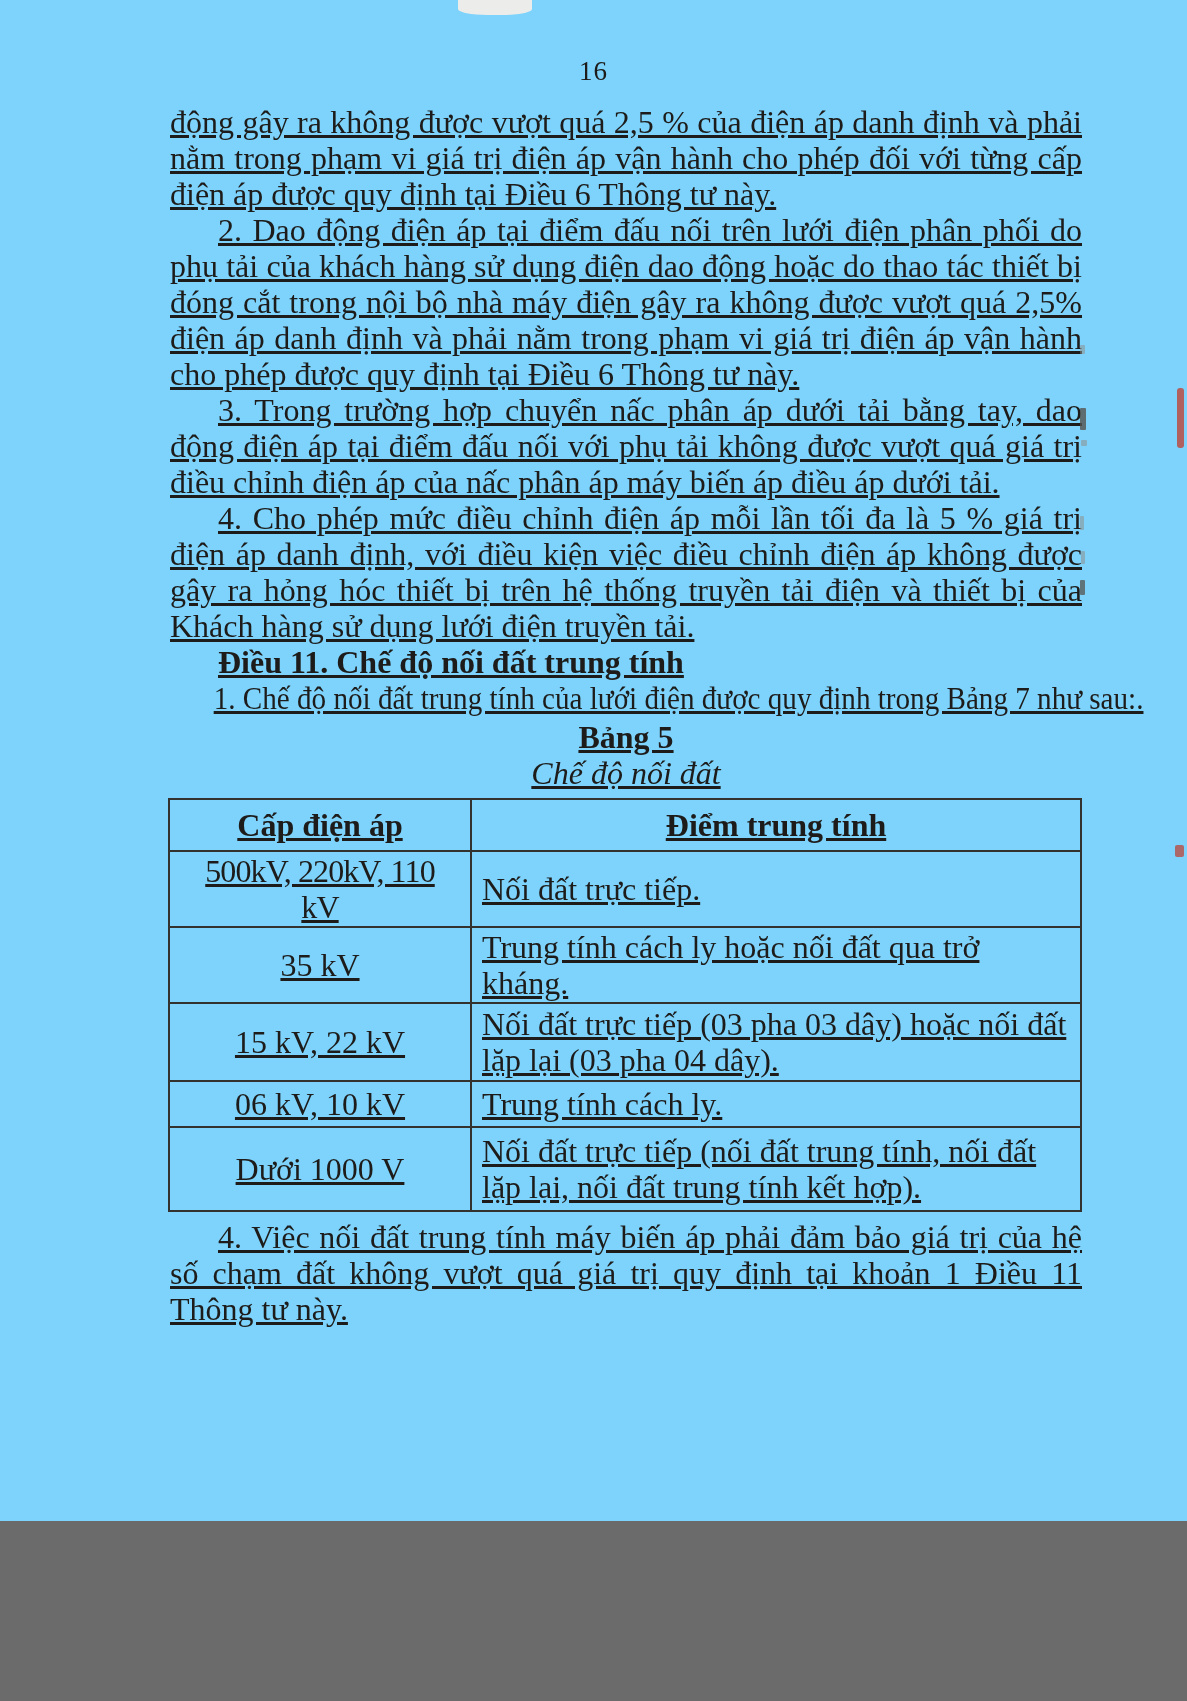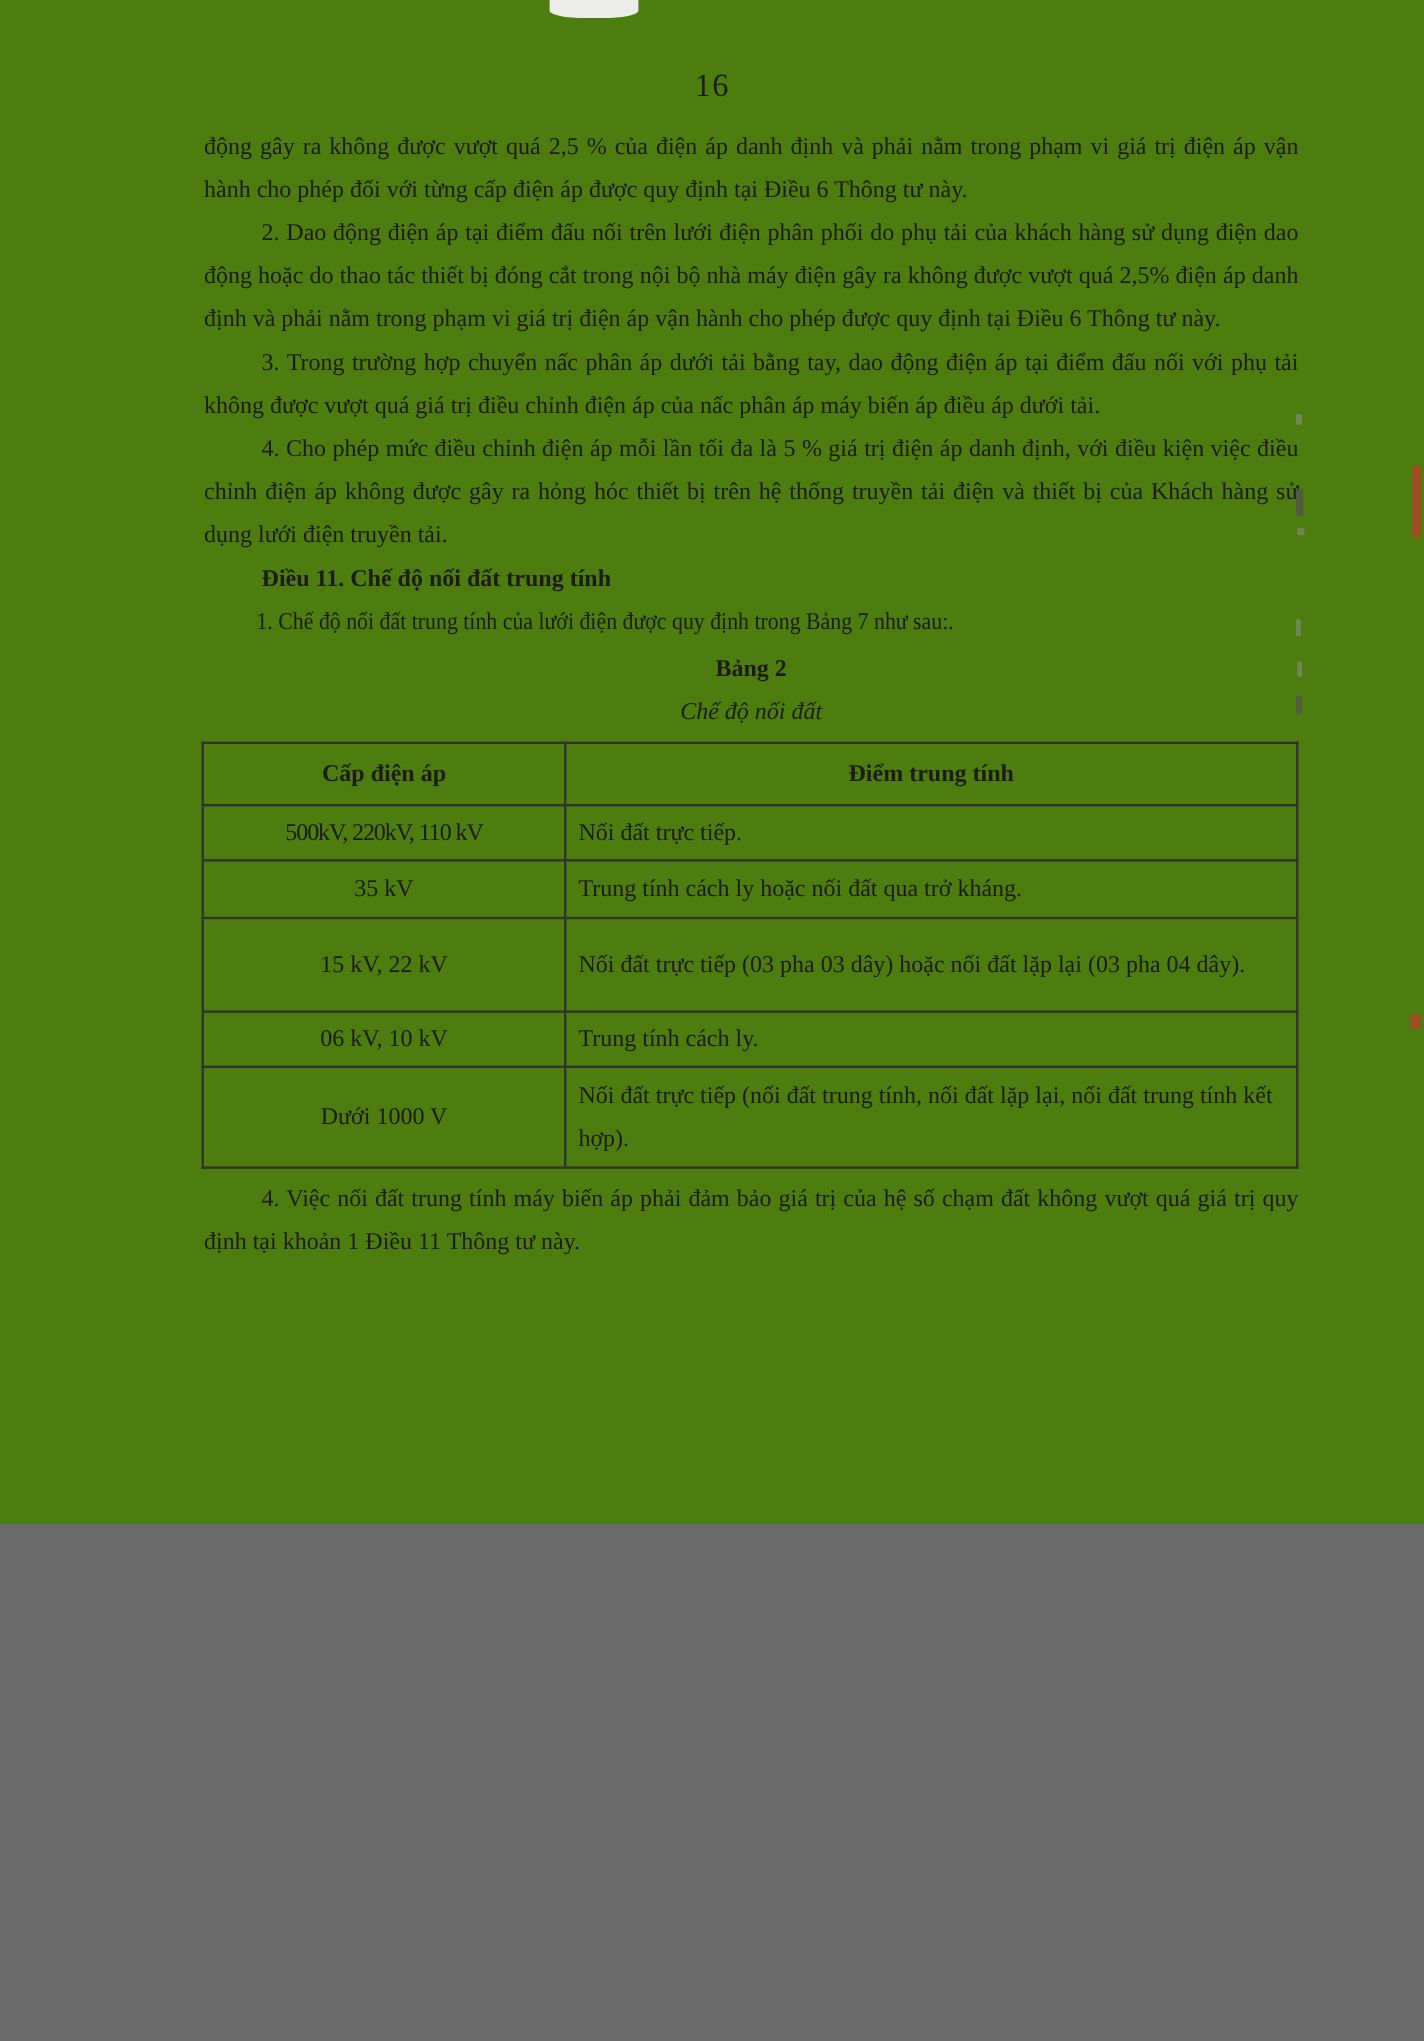--- a/index.html
+++ b/index.html
@@ -1,32 +1,32 @@
 <!DOCTYPE html>
 <html lang="vi"><head>
 <meta charset="utf-8">
 <style>
   html,body{margin:0;padding:0;background:#6b6b6b;}
   .page{
     position:relative;
-    width:1187px;height:1270px;
+    width:1187px;height:1521px;
     margin:0 auto;
-    background:#4d7c0f;
+    background:#7dd3fc;
     overflow:hidden;
     font-family:"Liberation Serif","DejaVu Serif",serif;
     color:#1d1c1a;
     -webkit-font-smoothing:antialiased;
   }
   .page-number{
     position:absolute;top:56px;left:0;width:1187px;
     text-align:center;font-size:27px;letter-spacing:1px;
   }
   .content{
     position:absolute;left:170px;top:104px;width:912px;
-    font-size:20px;line-height:36px;text-align:justify;
+    font-size:32px;line-height:36px;text-align:justify;text-decoration:underline;
   }
   p{margin:0;}
   .para{text-indent:48px;}
   .para-cont{text-indent:0;}
   .heading{font-weight:bold;text-indent:48px;text-align:left;}
   .tbl-title{text-align:center;font-weight:bold;margin-top:3px;}
   .tbl-caption{text-align:center;font-style:italic;}
   .intro-line{text-indent:48px;white-space:nowrap;transform:scaleX(0.91);transform-origin:left center;}
   table.grounding{
     border-collapse:collapse;table-layout:fixed;
@@ -79,21 +79,21 @@
 
   <div class="content">
     <p class="para para-cont">động gây ra không được vượt quá 2,5 % của điện áp danh định và phải nằm trong phạm vi giá trị điện áp vận hành cho phép đối với từng cấp điện áp được quy định tại Điều 6 Thông tư này.</p>
     <p class="para">2. Dao động điện áp tại điểm đấu nối trên lưới điện phân phối do phụ tải của khách hàng sử dụng điện dao động hoặc do thao tác thiết bị đóng cắt trong nội bộ nhà máy điện gây ra không được vượt quá 2,5% điện áp danh định và phải nằm trong phạm vi giá trị điện áp vận hành cho phép được quy định tại Điều 6 Thông tư này.</p>
     <p class="para">3. Trong trường hợp chuyển nấc phân áp dưới tải bằng tay, dao động điện áp tại điểm đấu nối với phụ tải không được vượt quá giá trị điều chỉnh điện áp của nấc phân áp máy biến áp điều áp dưới tải.</p>
     <p class="para">4. Cho phép mức điều chỉnh điện áp mỗi lần tối đa là 5 % giá trị điện áp danh định, với điều kiện việc điều chỉnh điện áp không được gây ra hỏng hóc thiết bị trên hệ thống truyền tải điện và thiết bị của Khách hàng sử dụng lưới điện truyền tải.</p>
 
     <p class="heading">Điều 11. Chế độ nối đất trung tính</p>
     <p class="intro-line">1. Chế độ nối đất trung tính của lưới điện được quy định trong Bảng 7 như sau:.</p>
 
-    <div class="tbl-title">Bảng 2</div>
+    <div class="tbl-title">Bảng 5</div>
     <div class="tbl-caption">Chế độ nối đất</div>
 
     <table class="grounding">
       <tbody>
           <tr>
         <th class="colv">Cấp điện áp</th>
         <th>Điểm trung tính</th>
       </tr>
       <tr class="r1">
         <td class="colv">500kV, 220kV, 110 kV</td>

